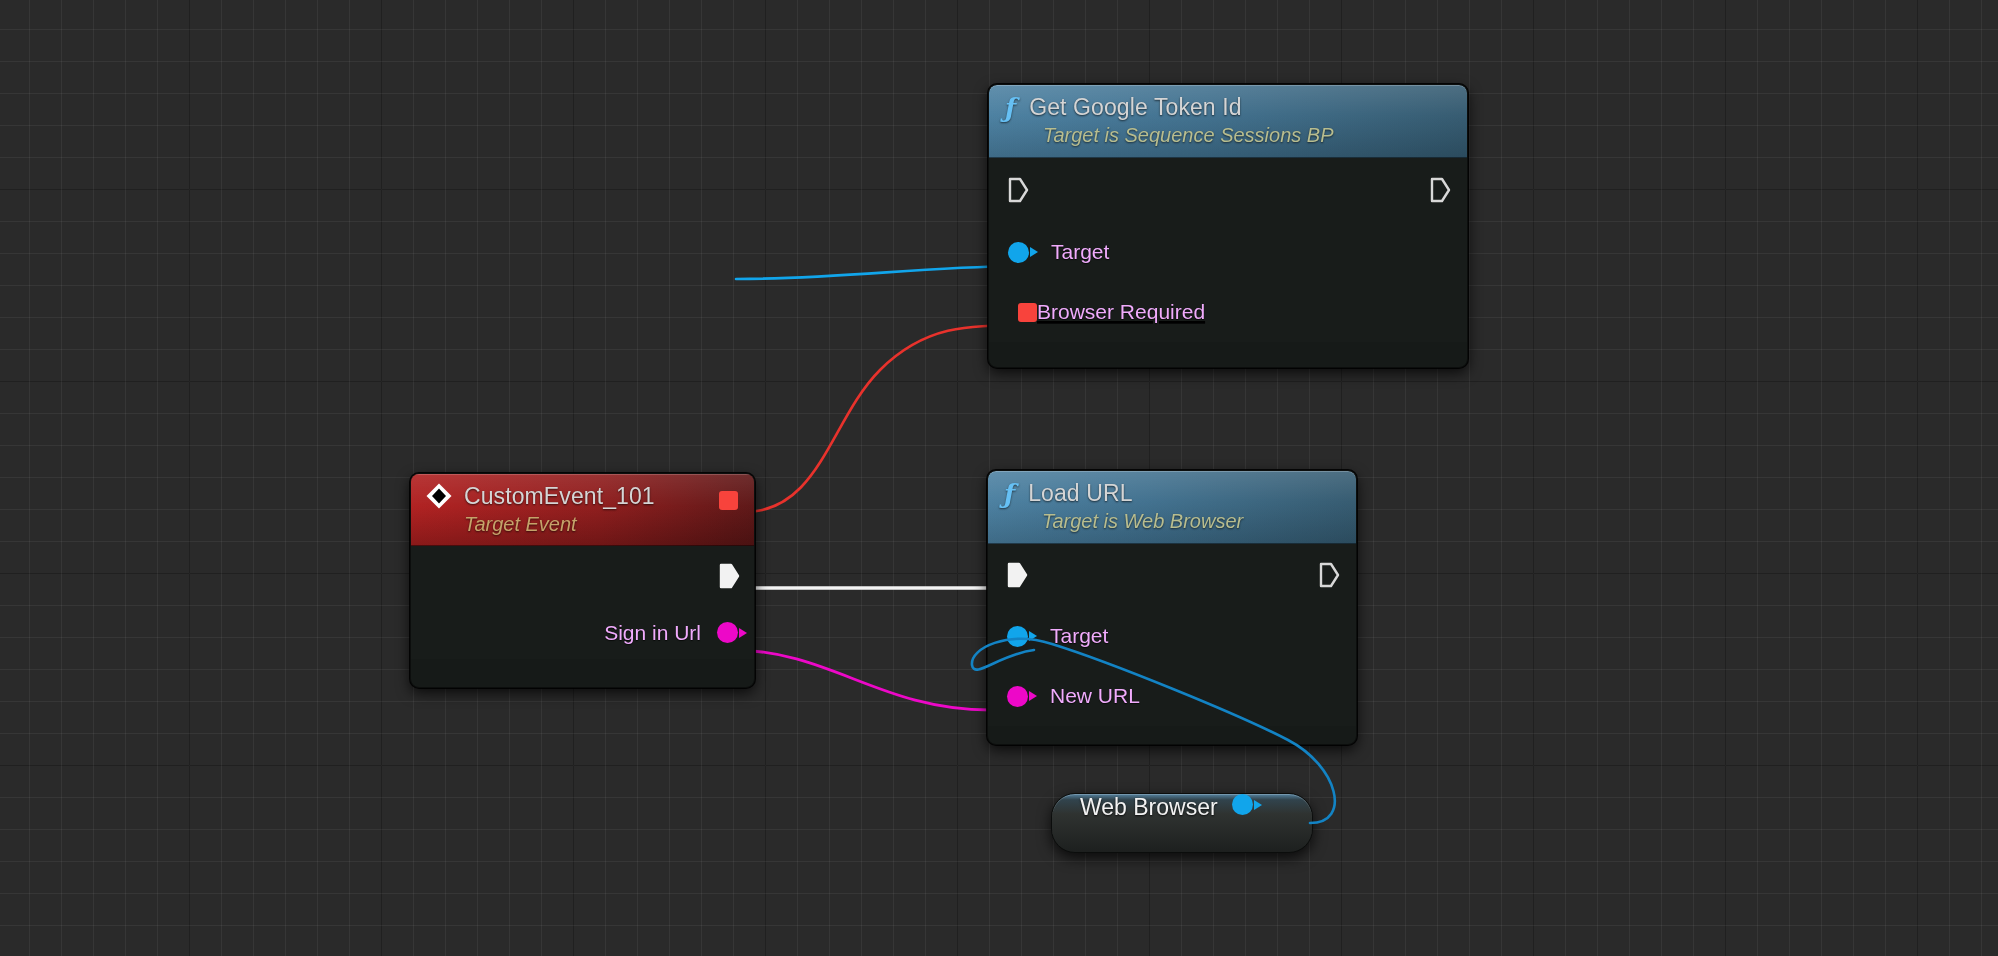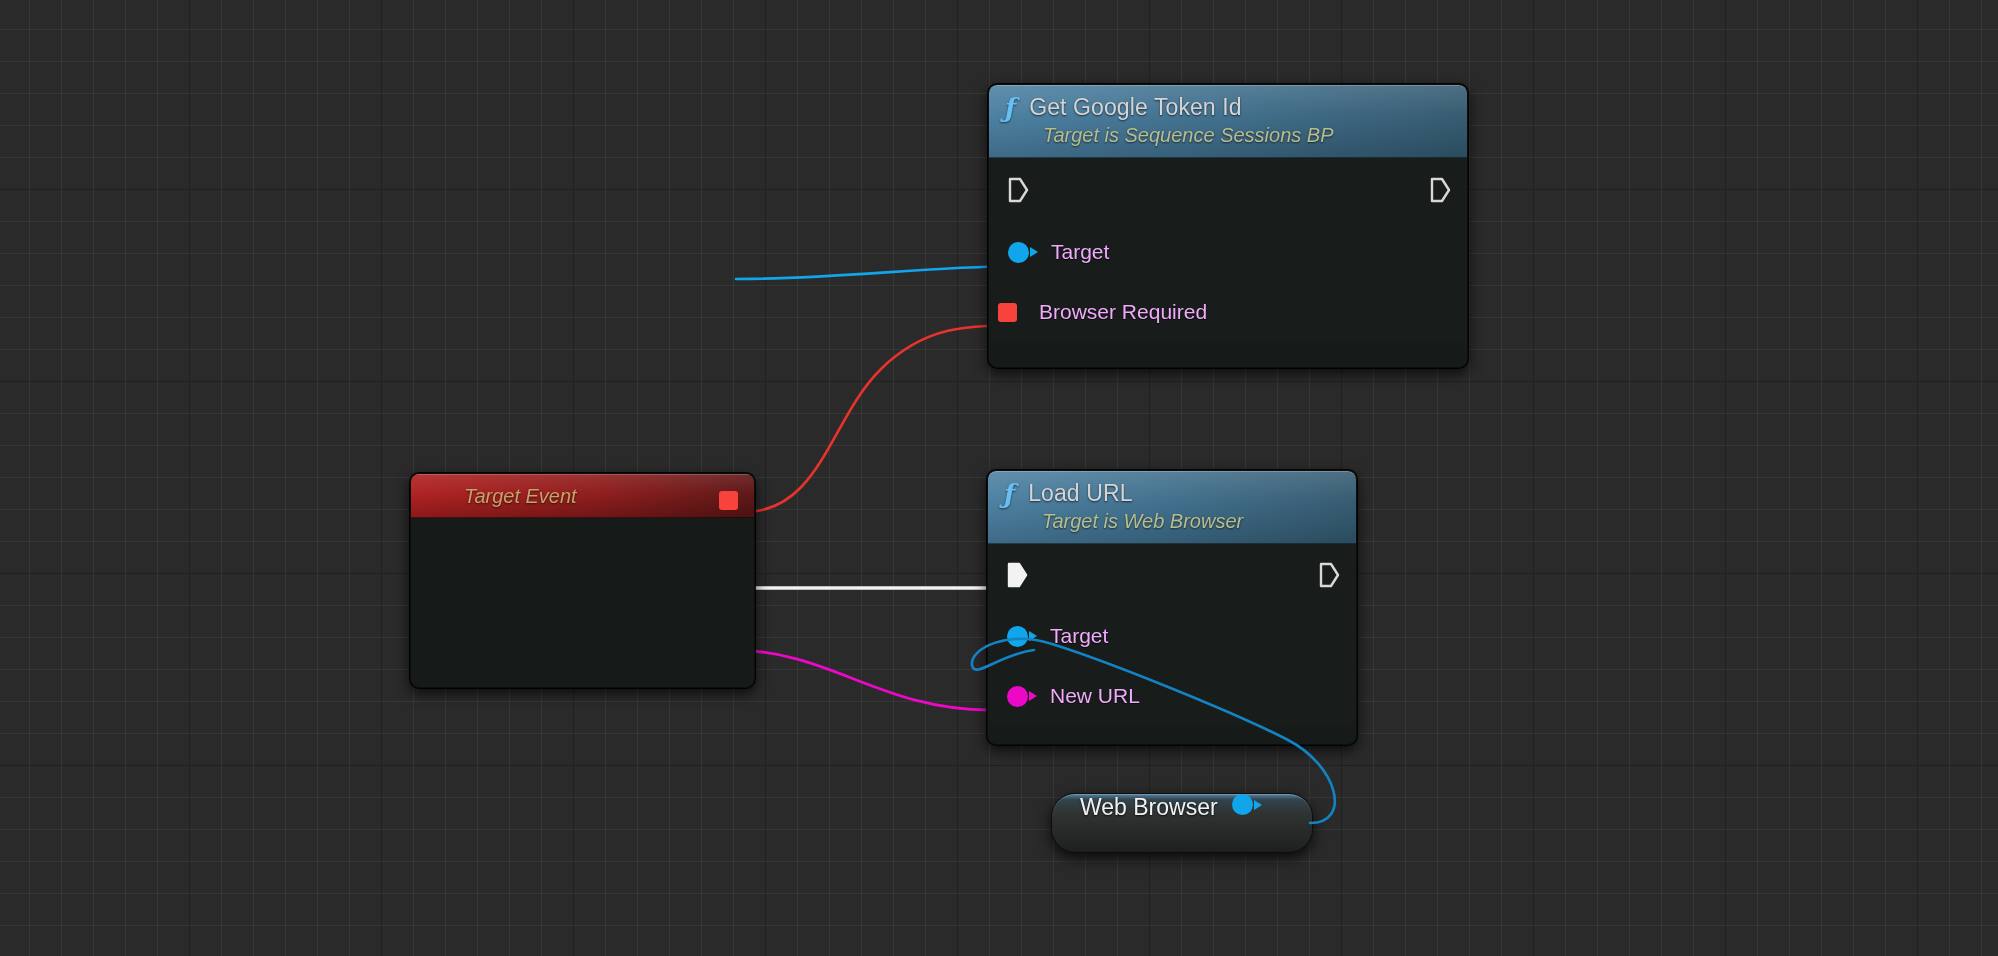--- a/index.html
+++ b/index.html
@@ -314,34 +314,57 @@
               <path d="M3 2 L13 2 L20 13 L13 24 L3 24 Z" fill="none" stroke="#d8d8d8" stroke-width="2.4" stroke-linejoin="round"></path>
             </svg>
         </span>
       </div>
 
       <div class="pin-row" style="height:60px; padding-left:19px; gap:22px;">
         <span class="pin-dot cyan"></span>
         <span class="pin-label">Target</span>
       </div>
 
-      <div class="pin-row" style="height:60px; padding-left:9px; gap:22px;">
+      <div class="pin-row" style="height:60px; padding-left:29px; text-decoration:underline;">
         <span class="pin-square red"></span>
         <span class="pin-label">Browser Required</span>
       </div>
     </div>
   </div>
 
   <div class="bp-node event-node" style="left:410px; top:473px; width:345px; height:215px;">
 
     <div class="node-header">
+      <div class="node-title-row">
+        <svg class="event-glyph" viewBox="0 0 28 28">
+          <path d="M14 1.5 L26.5 14 L14 26.5 L1.5 14 Z" fill="#ffffff"></path>
+          <path d="M14 6.5 L14 21.5 L7 14 Z" fill="#000000"></path>
+          <path d="M14 6.5 L14 21.5 L21 14 Z" fill="#000000"></path>
+        </svg>
+        <span class="node-title">CustomEvent_101</span>
+      </div>
       <div class="node-subtitle">Target Event</div>
       <span class="pin-square red event-header-pin"></span>
     </div>
 
+    <div class="node-body" style="height:113px;">
+
+      <div class="pin-row right" style="height:60px; padding-right:14px;">
+        <span class="exec-pin">
+          <svg viewBox="0 0 22 26">
+              <path d="M3 2 L13 2 L20 13 L13 24 L3 24 Z" fill="#f2f2f2" stroke="#f2f2f2" stroke-width="2.4" stroke-linejoin="round"></path>
+            </svg>
+        </span>
+      </div>
+
+      <div class="pin-row right" style="height:53px; padding-right:16px; gap:16px;">
+        <span class="pin-label">Sign in Url</span>
+        <span class="pin-dot magenta"></span>
+      </div>
+    </div>
   </div>
 
   <div class="bp-node fn-node" style="left:987px; top:470px; width:370px; height:275px;">
 
     <div class="node-header">
       <div class="node-title-row">
         <span class="fn-glyph">ƒ</span>
         <span class="node-title">Load URL</span>
       </div>
       <div class="node-subtitle">Target is Web Browser</div>

